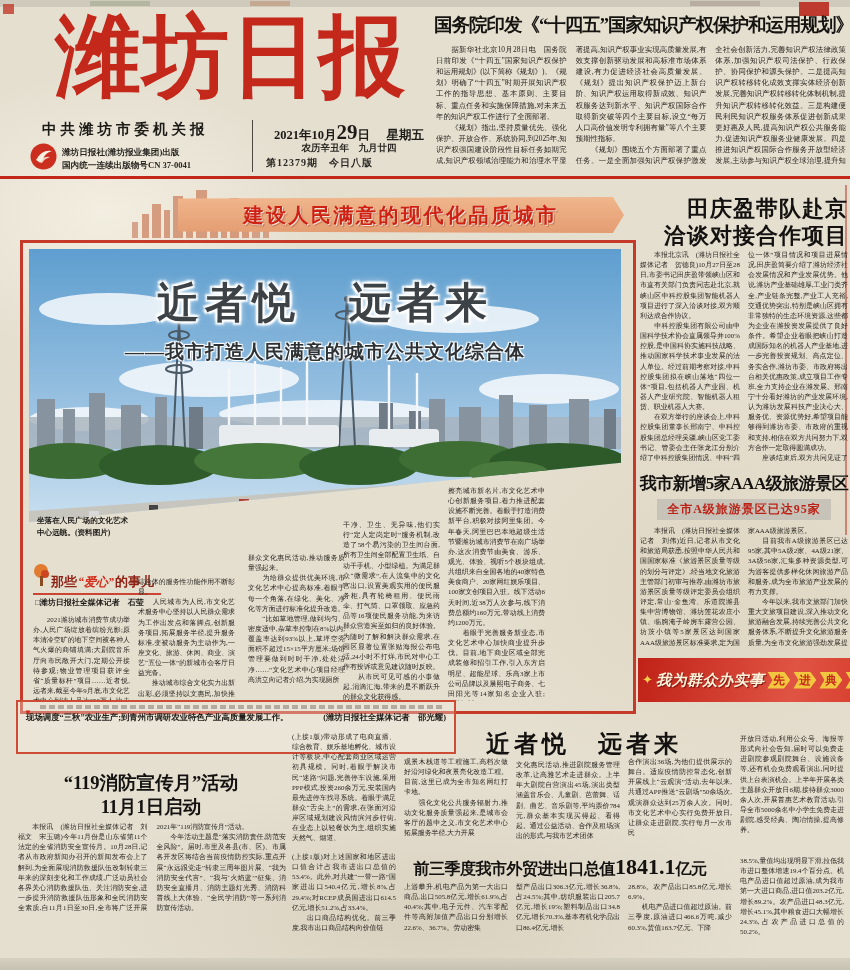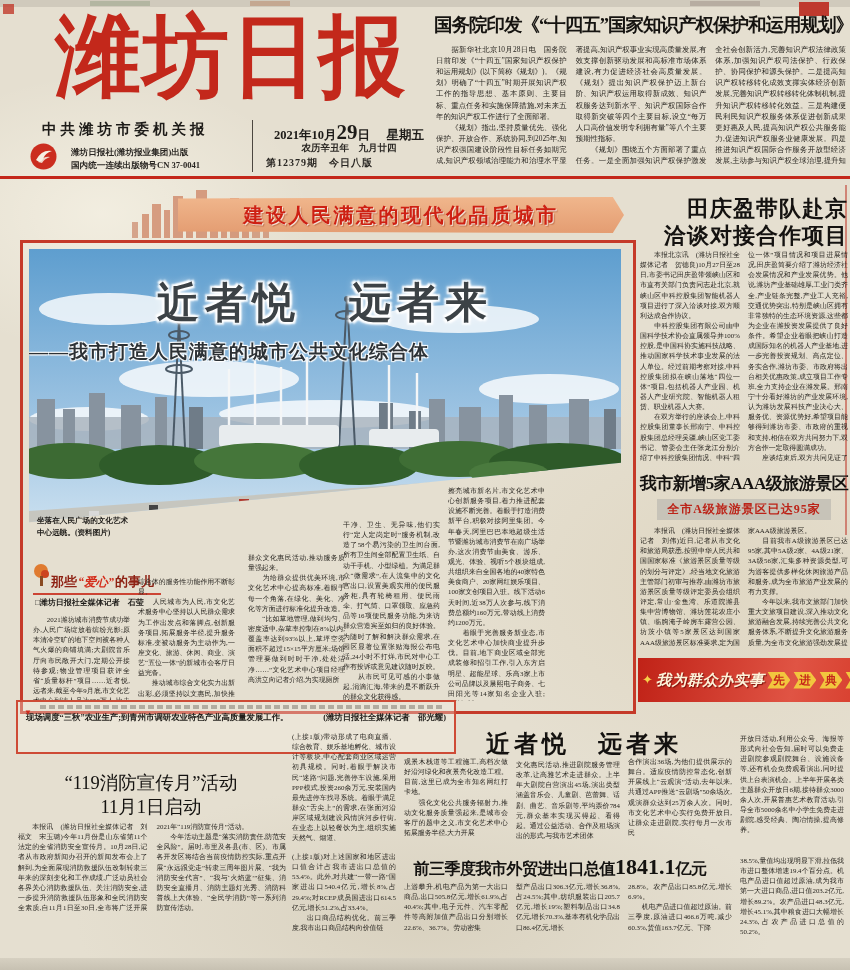--- a/index.html
+++ b/index.html
@@ -18,21 +18,21 @@
   
   .topstrip{left:0;top:0;width:850px;height:7px;background:#d0cabc;}
   .topstrip .bit{position:absolute;top:1px;height:5px;opacity:.55;}
   .redbox-tr{left:799px;top:2px;width:30px;height:14px;background:#bf3a2e;}
   .redbit-tl{left:3px;top:4px;width:11px;height:10px;background:#c0392b;opacity:.8;}
   
   .m-title{left:32px;top:12px;width:398px;text-align:center;font-size:86px;line-height:1.06;
     font-weight:bold;color:#c3281b;letter-spacing:2px;transform:scaleY(1.04);}
   .m-row{left:30px;top:120px;width:402px;height:54px;}
   .m-organ{position:absolute;left:12px;top:0;font-size:14.5px;font-weight:bold;letter-spacing:4px;color:#1d1b18;}
-  .m-publine{position:absolute;left:0px;top:23px;display:flex;align-items:center;gap:14px;}
+  .m-publine{position:absolute;left:0px;top:23px;display:flex;align-items:center;gap:5px;}
   .m-pubtxt{font-size:8.6px;font-weight:bold;line-height:1.5;color:#2a2723;}
   .m-div{position:absolute;left:222px;top:0px;height:52px;border-left:1.2px solid #4c4740;}
   .m-date{position:absolute;left:236px;top:0px;width:166px;text-align:center;font-weight:bold;color:#1d1b18;}
   .m-date .dl{font-size:12.5px;}
   .m-date .big{font-size:21px;}
   .m-lunar{position:absolute;left:236px;top:22px;width:166px;text-align:center;font-size:9.5px;font-weight:bold;color:#2a2723;}
   .m-issue{position:absolute;left:236px;top:36px;width:166px;text-align:left;font-size:10px;font-weight:bold;color:#2a2723;letter-spacing:1px;}
   
   .ta-title{left:434px;top:12px;width:414px;font-size:18.5px;font-weight:bold;letter-spacing:-1px;
     white-space:nowrap;color:#151310;}
@@ -46,21 +46,21 @@
     display:flex;align-items:center;justify-content:center;}
   .ribbon span{font-family:"Liberation Sans","DejaVu Sans",sans-serif;font-size:20px;font-weight:bold;
     color:#ce2013;letter-spacing:2.5px;text-shadow:1px 1px 0 rgba(255,255,255,.75), 2px 2px 1px rgba(140,40,10,.35);}
   
   .fbox{left:20px;top:240px;width:610px;height:468px;border:3px solid #c53a29;background:transparent;}
   .photo{position:absolute;left:6px;top:6px;width:592px;height:297px;
     clip-path:polygon(0 0,100% 0,100% 72%,0 92%);}
   .f-title{position:absolute;left:0;top:26px;width:592px;text-align:center;font-size:42px;font-weight:bold;
     color:#3c4246;letter-spacing:6px;
     text-shadow:-2px -2px 2px #fff,2px -2px 2px #fff,-2px 2px 2px #fff,2px 2px 2px #fff,0 0 8px #fff;}
-  .f-sub{position:absolute;left:0;top:90px;width:592px;text-align:left;font-size:19px;font-weight:bold;
+  .f-sub{position:absolute;left:0;top:90px;width:592px;text-align:center;font-size:19px;font-weight:bold;
     color:#2d3236;letter-spacing:1px;
     text-shadow:-1px -1px 1px #fff,1px -1px 1px #fff,-1px 1px 1px #fff,1px 1px 1px #fff;}
   .f-caption{position:absolute;left:14px;top:272px;width:94px;font-size:7.6px;font-weight:bold;
     line-height:1.55;color:#1d1b18;}
   .f-logo{position:absolute;left:10px;top:316px;width:128px;height:32px;border-bottom:2px solid #cc4433;
     display:flex;align-items:flex-end;gap:1px;padding-bottom:2px;}
   .f-logo .t1{font-size:13px;font-weight:bold;color:#8e2113;}
   .f-logo .t2{font-size:12px;font-weight:bold;font-style:italic;color:#d42c1a;}
   .f-byline{position:absolute;left:12px;top:354px;font-size:8px;font-weight:bold;color:#1d1b18;}
   .fcol{position:absolute;width:97px;}
@@ -83,21 +83,21 @@
     display:flex;align-items:center;justify-content:center;
     font-family:"Liberation Sans",sans-serif;font-size:11.5px;font-weight:bold;color:#c6251a;}
   
   .notebox{left:16px;top:700px;width:420px;height:44px;border:2px solid #ce4b36;padding:3px 8px 3px 8px;
     background:rgba(245,240,228,.35);}
   .notebox .clipline{height:4px;margin:0 2px 3px 14px;opacity:.45;
     background:repeating-linear-gradient(90deg,#6b655c 0 6px,transparent 6px 9px);}
   .notebox .tri{position:absolute;left:6px;top:6px;color:#cf2a1c;font-size:8px;}
   .note-text{font-size:8.4px;font-weight:bold;line-height:1.5;color:#23201c;}
   .note-credit{float:right;font-weight:bold;}
-  .fire-t{left:16px;width:270px;text-align:center;font-size:18.5px;font-weight:normal;color:#141210;}
+  .fire-t{left:16px;width:270px;text-align:center;font-size:18.5px;font-weight:bold;color:#141210;}
   .fire-body{left:18px;top:822px;width:268px;height:110px;column-count:2;column-gap:9px;}
   .jump{left:290px;top:726px;width:560px;height:126px;}
   .jump-title{position:absolute;left:196px;top:2px;font-size:24px;font-weight:bold;color:#141210;letter-spacing:4px;white-space:nowrap;}
   .jcol,.tcol{position:absolute;width:104px;}
   .trade{left:290px;top:852px;width:560px;height:114px;}
   .trade-title{position:absolute;left:98px;top:2px;width:344px;text-align:center;white-space:nowrap;
     font-size:16px;font-weight:bold;color:#141210;letter-spacing:-0.5px;}
   .trade-title .num{font-size:22px;letter-spacing:0;}
   .botstrip{left:0;top:958px;width:850px;height:12px;background:linear-gradient(180deg,#d6d0c1,#c7c1b2);}
   .edge-red{left:845px;top:185px;width:2px;height:350px;background:#c0392b;opacity:.55;}

